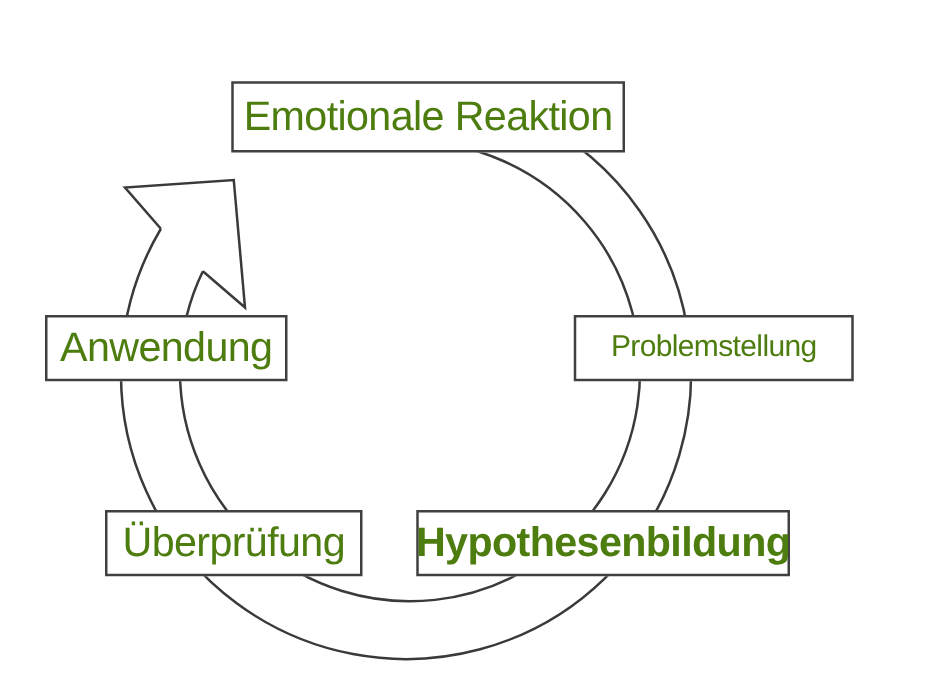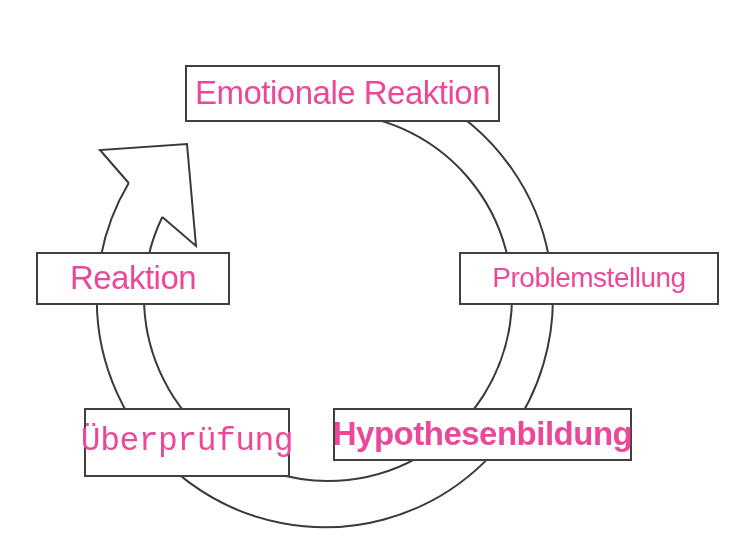--- a/index.html
+++ b/index.html
@@ -23,31 +23,31 @@
     height: 559px;
   }
   .node {
     position: absolute;
     box-sizing: border-box;
     background: #ffffff;
     border: 2px solid #404040;
     display: flex;
     align-items: center;
     justify-content: center;
-    color: #ec4899;
+    color: #4d7c0f;
     font-size: 33px;
     letter-spacing: -0.5px;
     white-space: nowrap;
     line-height: 1;
   }
   .node span { display: inline-block; padding-bottom: 2px; }
   .node-emotionale      { left: 185px; top: 65px;  width: 315px; height: 57px; }
-  .node-problemstellung { left: 459px; top: 252px; width: 260px; height: 53px; font-size: 28px; }
+  .node-problemstellung { left: 459px; top: 252px; width: 224px; height: 53px; font-size: 24px; }
   .node-anwendung       { left: 36px;  top: 252px; width: 194px; height: 53px; }
-  .node-ueberpruefung   { left: 84px;  top: 408px; width: 206px; height: 69px; font-family: Liberation Mono, monospace; }
+  .node-ueberpruefung   { left: 84px;  top: 408px; width: 206px; height: 53px; }
   .node-hypothesen      { left: 333px; top: 408px; width: 299px; height: 53px; font-weight: bold; }
 </style>
 </head>
 <body>
 
 <div id="stage">
 
   <svg id="ring-svg" viewBox="0 0 740 559" xmlns="http://www.w3.org/2000/svg">
 
     <path d="M 214 100 A 228 228 0 1 1 128.7 183" fill="none" stroke="#3a3a3a" stroke-width="2"></path>
@@ -67,16 +67,16 @@
 
   <div class="node node-hypothesen">
     <span>Hypothesenbildung</span>
   </div>
 
   <div class="node node-ueberpruefung">
     <span>Überprüfung</span>
   </div>
 
   <div class="node node-anwendung">
-    <span>Reaktion</span>
+    <span>Anwendung</span>
   </div>
 
 </div>
 
 </body></html>

